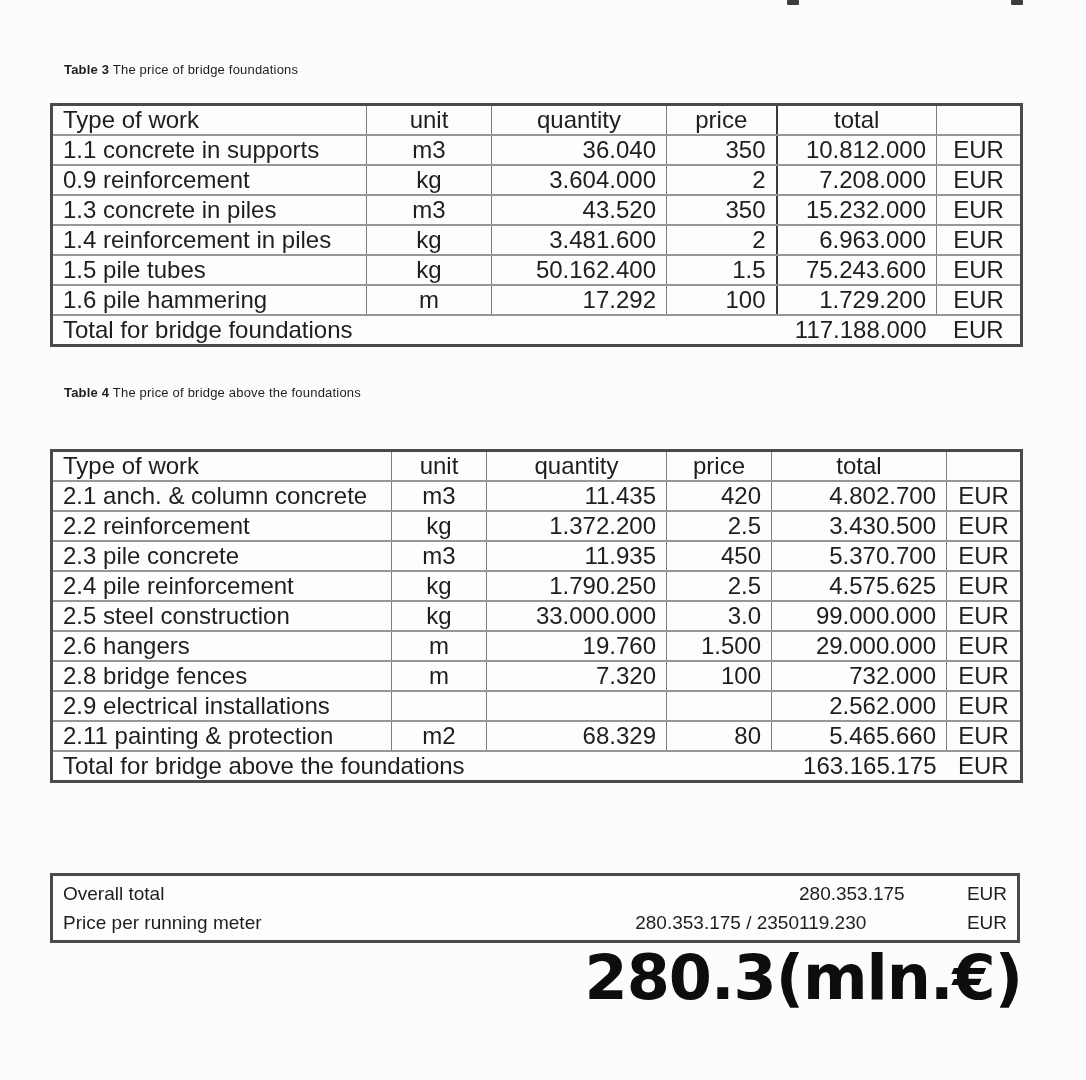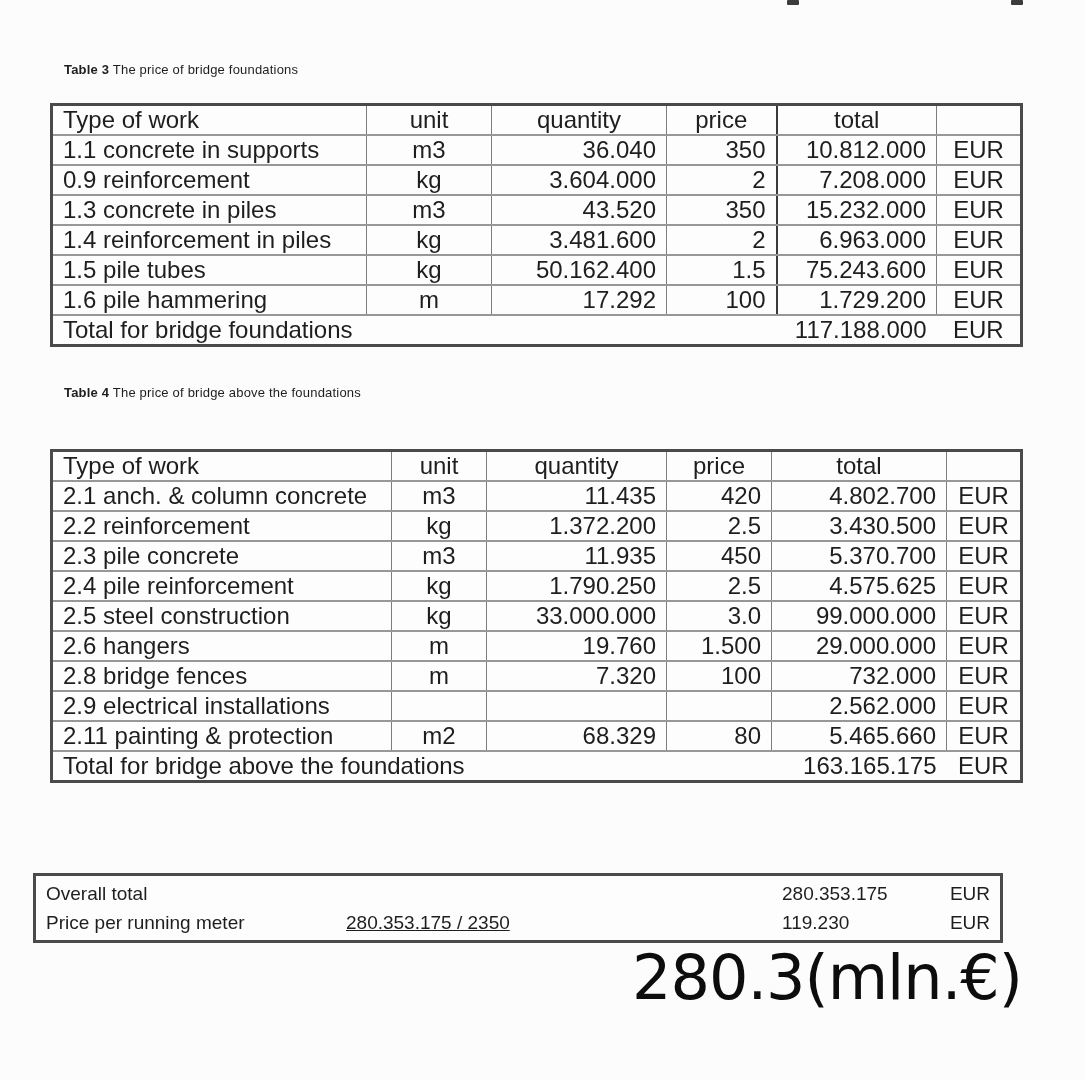--- a/index.html
+++ b/index.html
@@ -57,34 +57,34 @@
   
   #table3 th:nth-child(5), #table3 td:nth-child(5) { border-left:2px solid #3a3a3a; }
 
   .doc-table tfoot td { border-left:none; border-right:none; }
   .doc-table tfoot td:nth-child(1) { text-align:left; }
   .doc-table tfoot td:nth-child(2) { text-align:right; }
   .doc-table tfoot td:nth-child(3) { text-align:center; }
 
   
   .summary {
-    position:absolute; left:33px; top:873px; width:970px;
+    position:absolute; left:50px; top:873px; width:970px;
     border:3px solid #4a4a4a; background:#fdfdfd;
     font-size:19px; padding:3px 0;
   }
   .summary-row { display:flex; align-items:center; height:29px; padding:0 10px; }
   .summary-label { width:300px; }
-  .summary-middle { flex:1; text-align:left;text-decoration:underline; }
+  .summary-middle { flex:1; text-align:right; }
   .summary-value { width:150px; text-align:left; }
   .summary-currency { width:58px; text-align:right; }
 
   .big-total {
     position:absolute; top:941px; right:64px;
     font-family:"DejaVu Sans", sans-serif;
-    font-weight:normal; font-size:62px; letter-spacing:-1px;
+    font-weight:bold; font-size:62px; letter-spacing:-1px;
     color:#0d0d0d;
   }
 </style>
 </head>
 <body>
 
 <div class="page">
 
   <div class="crop-mark m1"></div>
   <div class="crop-mark m2"></div>

